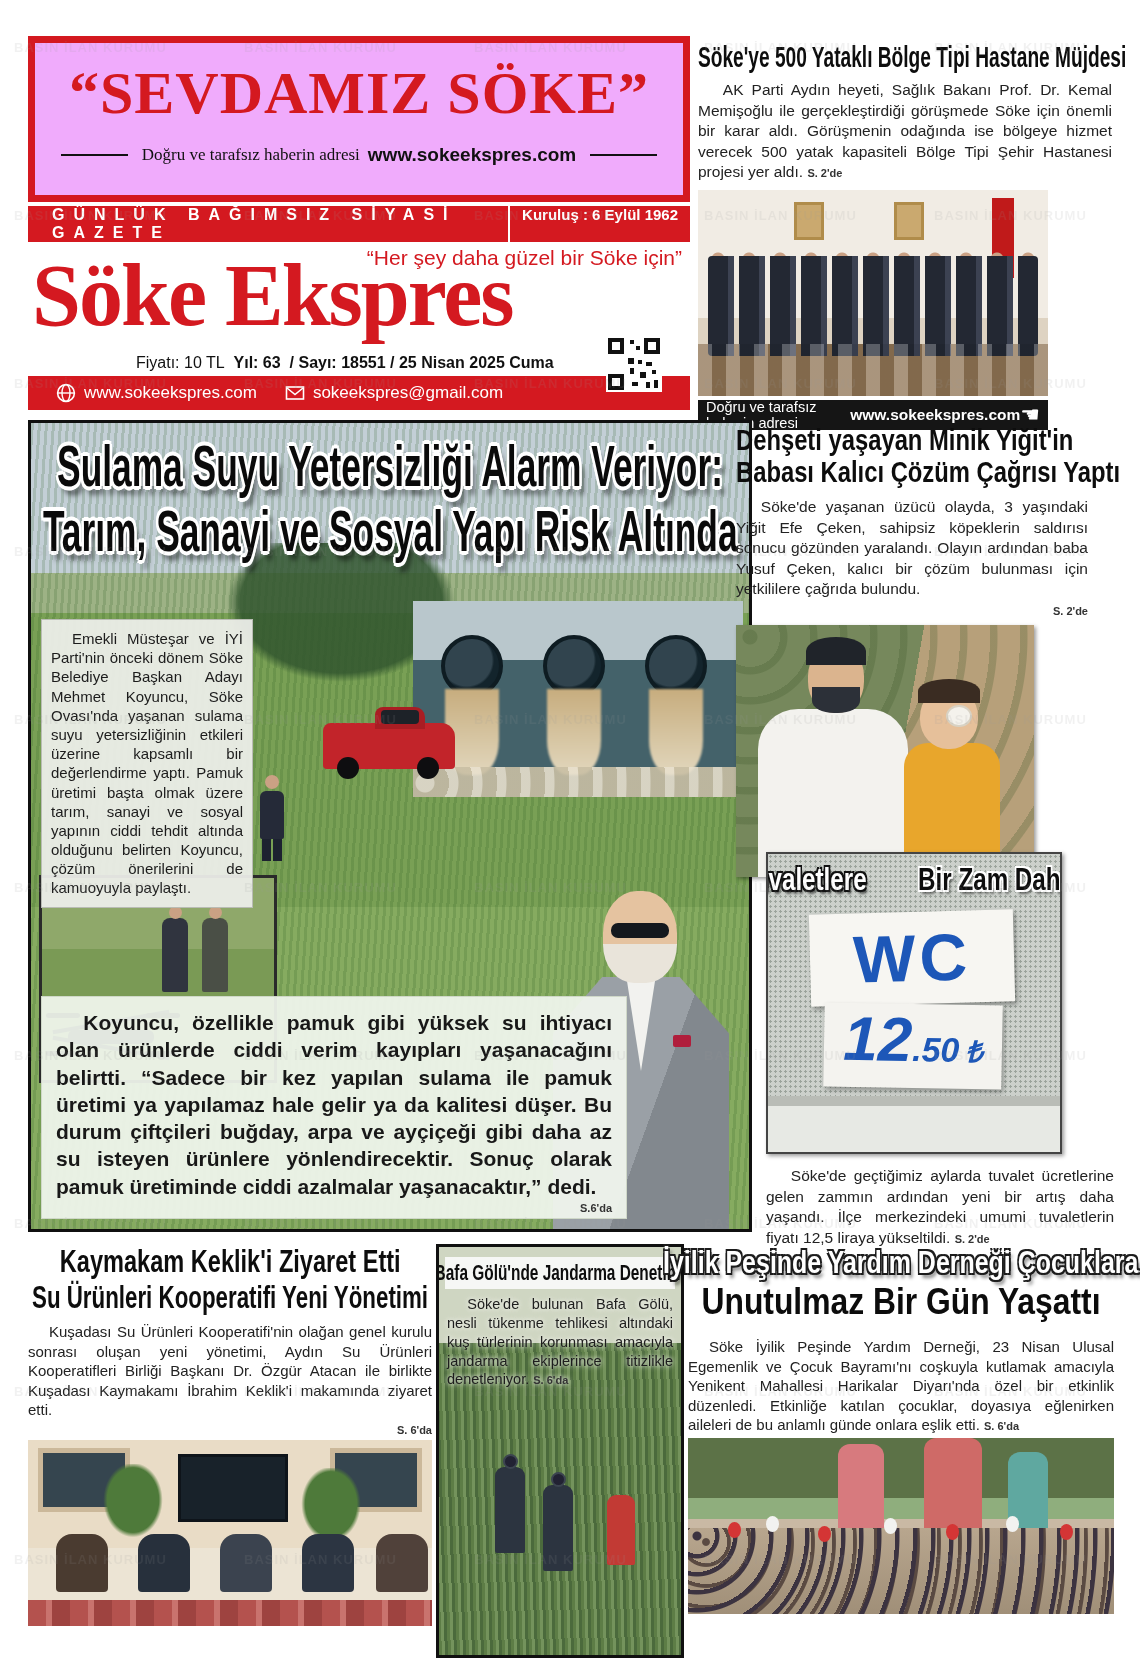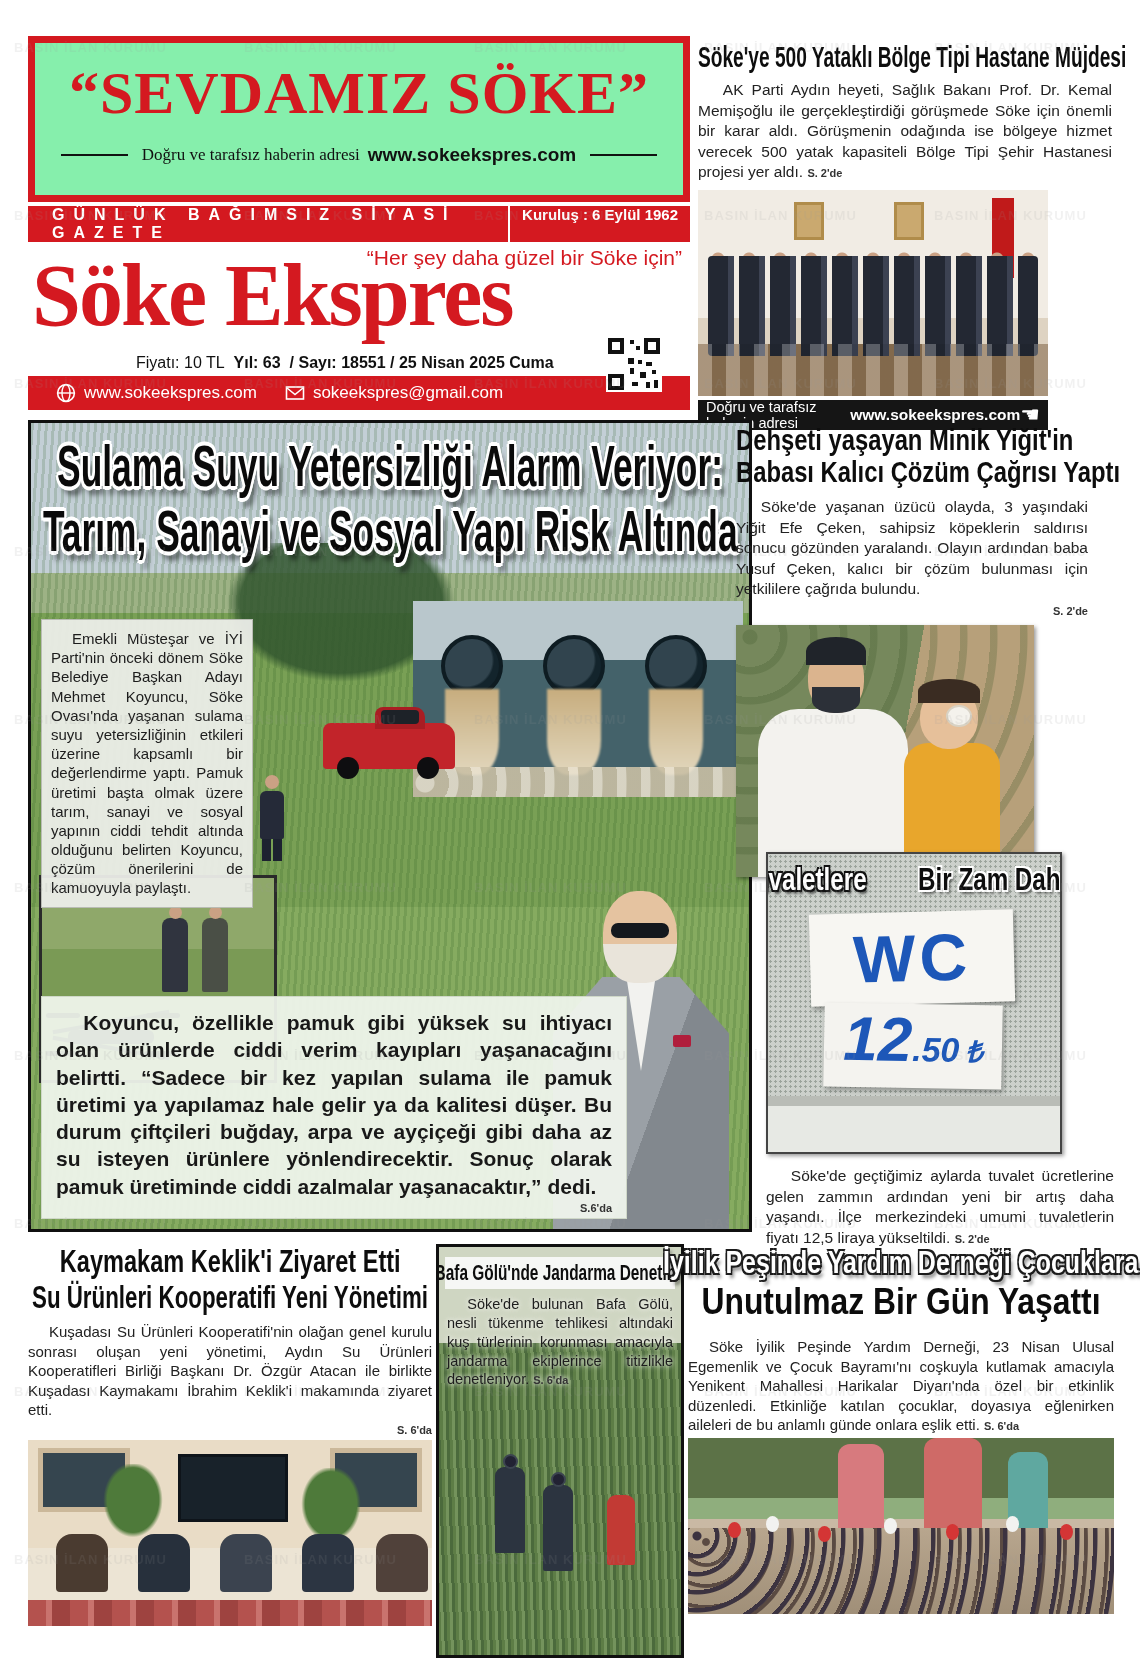--- a/index.html
+++ b/index.html
@@ -4,21 +4,21 @@
 <style>
   * { margin:0; padding:0; box-sizing:border-box; }
   body { background:#777; font-family:"Liberation Sans", sans-serif; }
   #page { position:relative; width:1140px; height:1658px; background:#fff; overflow:hidden; margin:0 auto; }
 
   
   #watermarks { position:absolute; inset:0; pointer-events:none; z-index:50; }
   .wm { position:absolute; font-size:13px; font-weight:bold; color:#9a9a9a; opacity:.13; letter-spacing:1px; white-space:nowrap; }
 
   
-  #top-banner { position:absolute; left:28px; top:36px; width:662px; height:166px; border:7px solid #d41920; background:#86efac; }
+  #top-banner { position:absolute; left:28px; top:36px; width:662px; height:166px; border:7px solid #d41920; background:#f0abfc; }
   #top-banner .big-title { margin-top:16px; text-align:center; font-family:"Liberation Serif", serif; font-weight:bold; font-size:60px; color:#d41920; letter-spacing:1px; }
   #top-banner .tagline { display:flex; align-items:center; margin:16px 26px 0 26px; }
   #top-banner .tagline .rule { flex:1; height:2px; background:#111; }
   #top-banner .tagline .t-pre { font-family:"Liberation Serif", serif; font-size:17px; color:#111; margin:0 8px 0 14px; }
   #top-banner .tagline .t-url { font-size:19px; font-weight:bold; color:#111; margin-right:14px; }
 
   
   #gazete-strip { position:absolute; left:28px; top:206px; width:662px; height:36px; background:#d41920; color:#fff; display:flex; align-items:flex-start; }
   #gazete-strip .left { flex:1; font-weight:bold; font-size:16px; letter-spacing:9px; padding-left:24px; }
   #gazete-strip .divider { width:2px; height:100%; background:#fff; }

